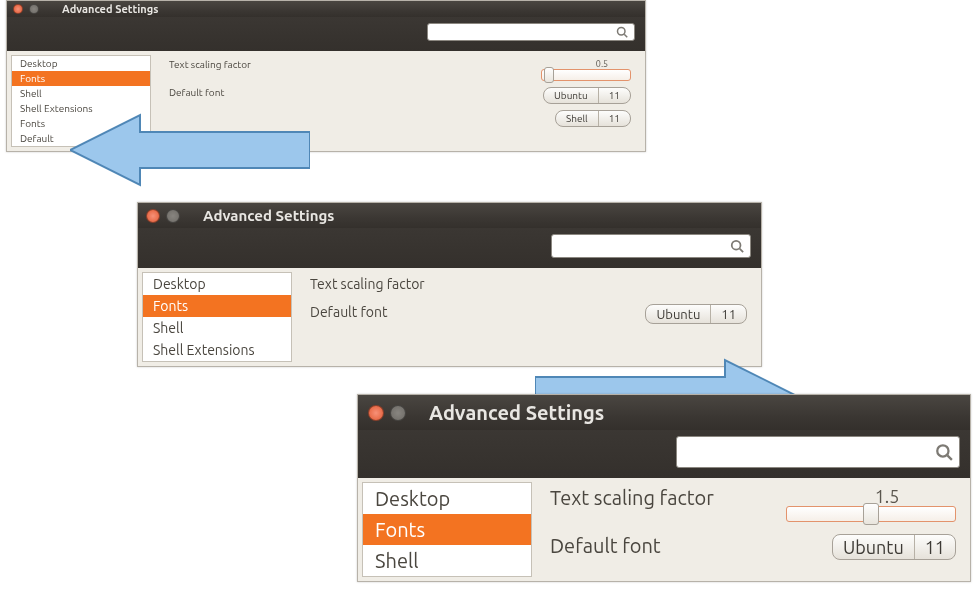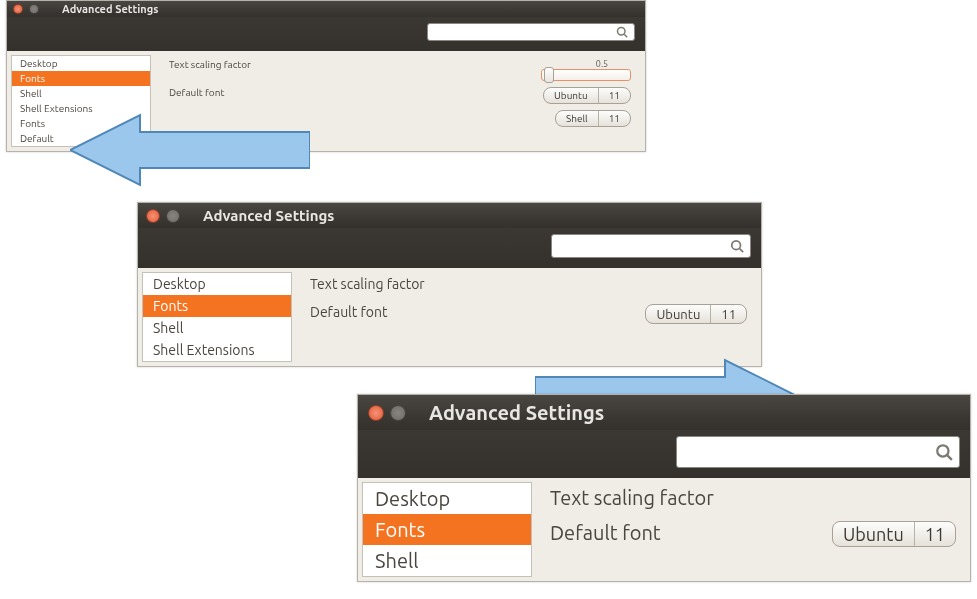--- a/index.html
+++ b/index.html
@@ -304,20 +304,28 @@
   </div>
   <div class="body">
     <div class="sidebar" style="width:170px;">
       <div class="side-item">Desktop</div>
       <div class="side-item selected">Fonts</div>
       <div class="side-item">Shell</div>
     </div>
     <div class="content">
       <div class="row">
         <span class="label">Text scaling factor</span>
+        <div class="ctrl">
+          <div class="slider-wrap">
+            <span class="slider-val">1.5</span>
+            <div class="slider">
+              <div class="thumb" style="left:50%;"></div>
+            </div>
+          </div>
+        </div>
       </div>
       <div class="row">
         <span class="label">Default font</span>
         <div class="ctrl">
           <span class="fontbtn">
             <span>Ubuntu</span>
             <span class="size">11</span>
           </span>
         </div>
       </div>

